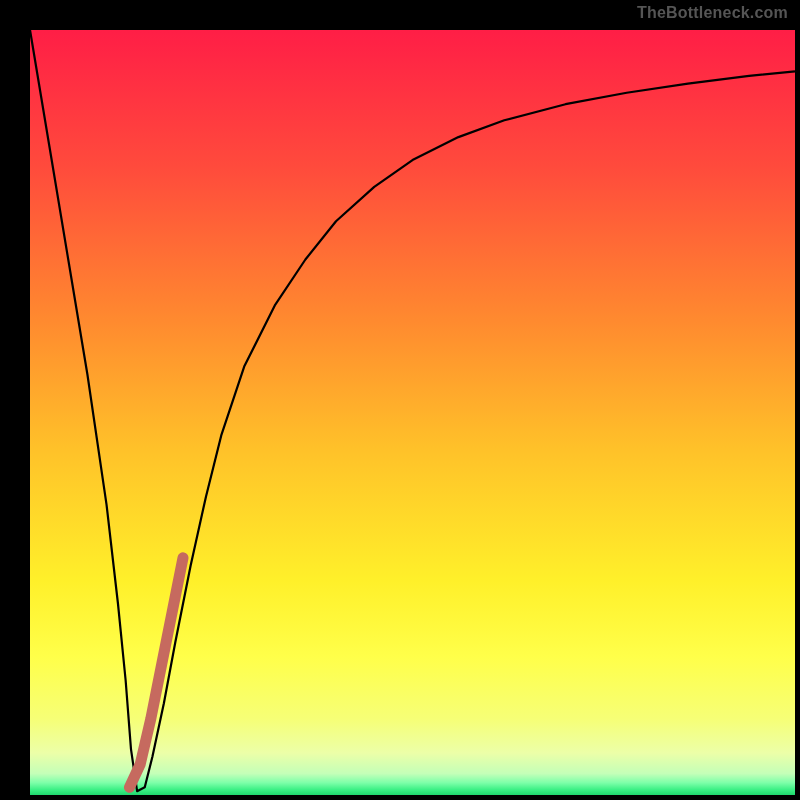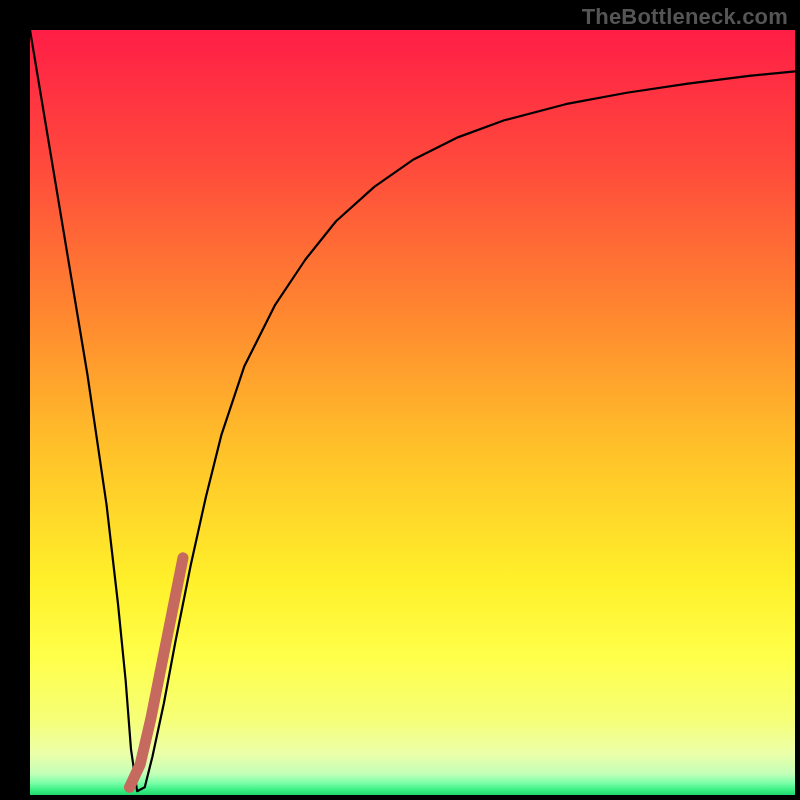--- a/index.html
+++ b/index.html
@@ -18,21 +18,21 @@
   svg {
     position: absolute;
     top: 0;
     left: 0;
   }
   .watermark {
     position: absolute;
     top: 4px;
     right: 12px;
     font-family: Arial, Helvetica, sans-serif;
-    font-size: 22px;
+    font-size: 16px;
     font-weight: 600;
     color: #555;
     letter-spacing: 0.2px;
     user-select: none;
   }
 </style>
 </head>
 <body>
 
 <div class="stage">

